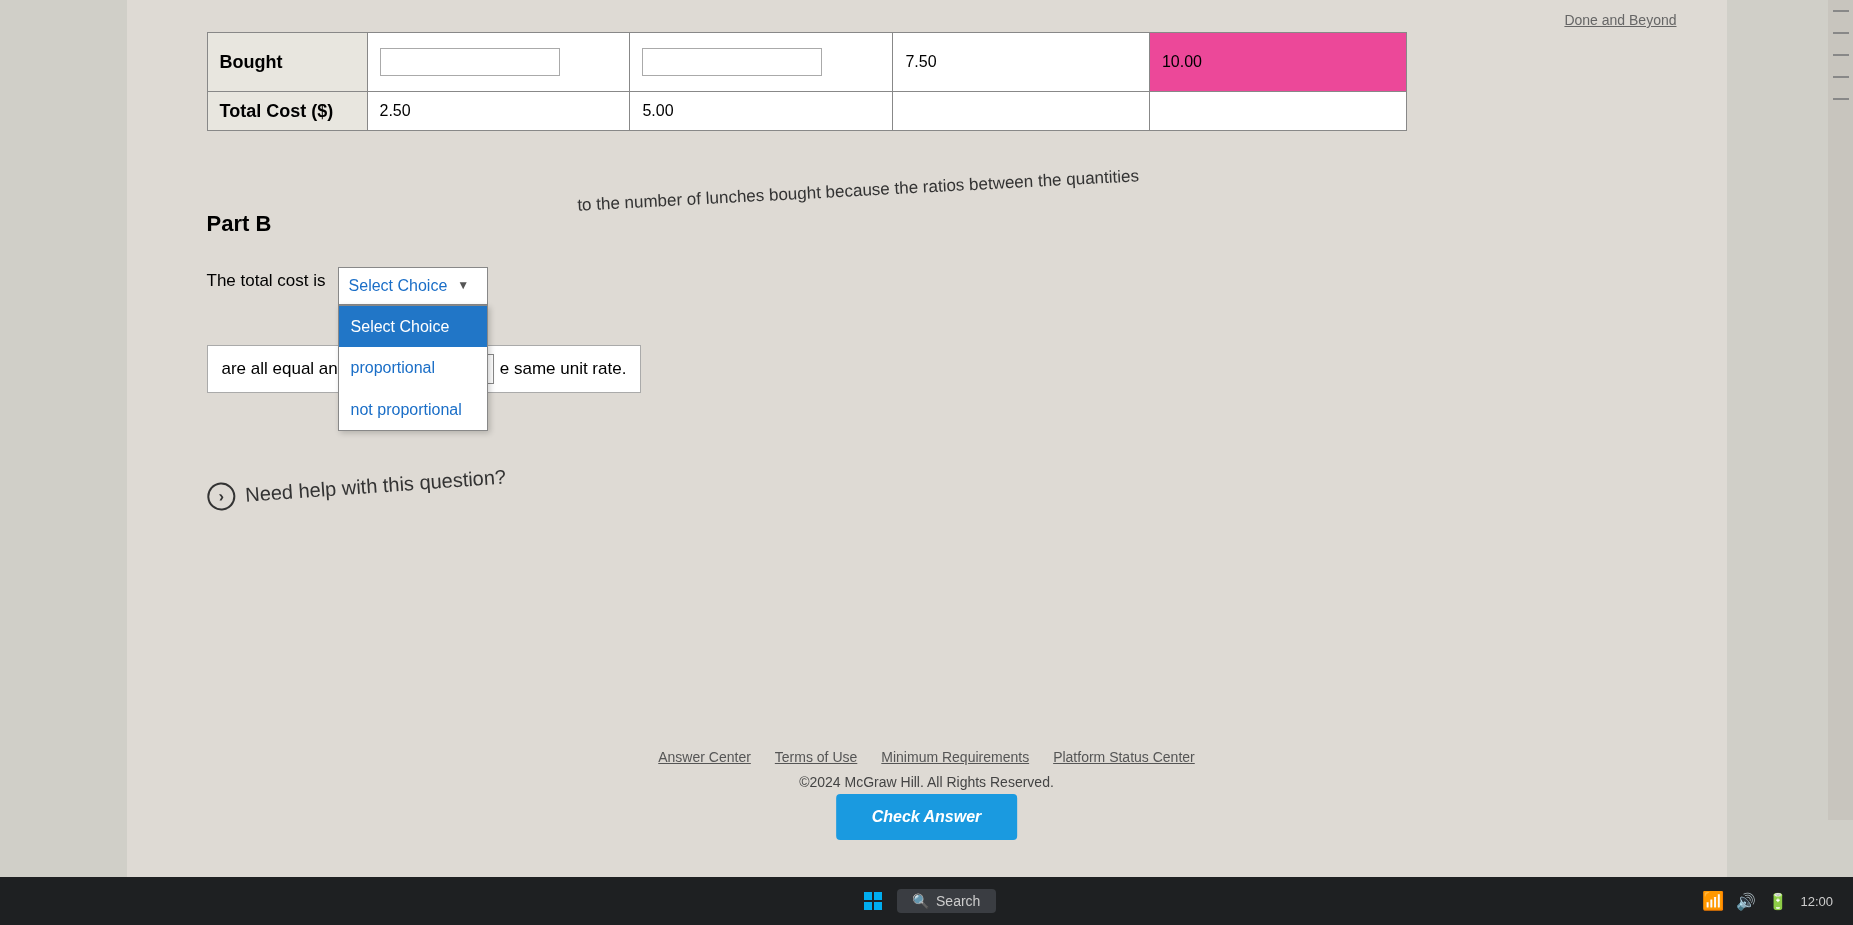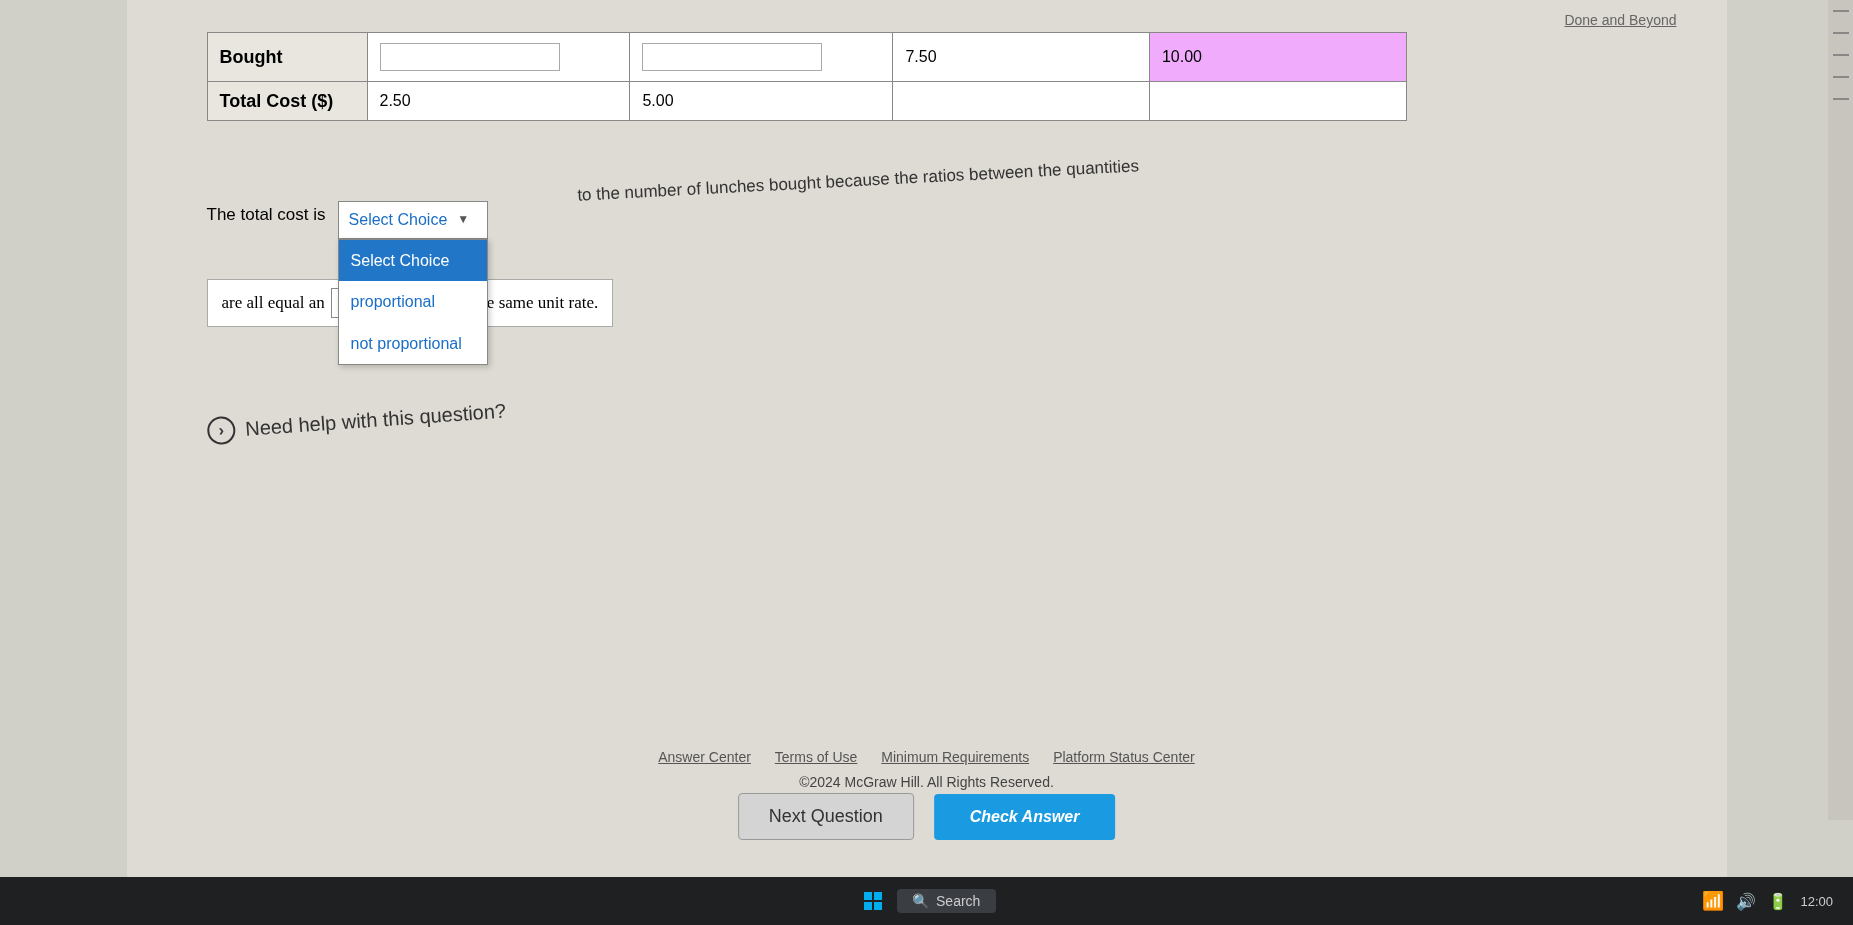--- a/index.html
+++ b/index.html
@@ -72,21 +72,20 @@
       gap: 6px;
     }
 
     .part-b-second-line {
       font-size: 18px;
       display: flex;
       align-items: center;
       gap: 6px;
       flex-wrap: wrap;
       margin-top: 10px;
-      font-family: Liberation Serif, serif;
     }
 
     
     .dropdown-wrapper {
       position: relative;
       display: inline-block;
     }
 
     
     .need-help {
@@ -277,21 +276,21 @@
         <td class="row-label">Bought</td>
         <td class="value-cell">
           <input type="text" value="" style="border: 1px solid rgb(170, 170, 170); width: 180px; padding: 4px 8px; font-size: 16px;">
         </td>
         <td class="value-cell">
           <input type="text" value="" style="border: 1px solid rgb(170, 170, 170); width: 180px; padding: 4px 8px; font-size: 16px;">
         </td>
         <td class="value-cell" style="background:#fff; padding:10px 12px;">
           <span>7.50</span>
         </td>
-        <td class="value-cell" style="background:#f0abfc; padding:10px 12px;">
+        <td class="value-cell" style="background:#ec4899; padding:20px 12px;">
           <span>10.00</span>
         </td>
       </tr>
       <tr>
         <td class="row-label">
           <span>Total Cost ($)</span>
         </td>
         <td class="value-cell" style="background:#fff; padding:10px 12px;">
           <span>2.50</span>
         </td>
@@ -302,20 +301,21 @@
         </td>
         <td class="value-cell" style="background:#fff; padding:10px 12px;">
         </td>
       </tr>
     </tbody>
       </table>
   </div>
 
   <div class="part-b-section" style="margin-top: 80px; position: relative;">
 
+    <div class="part-b-title">Part B</div>
 
     <div style="position:absolute; top:-30px; left:370px; font-size:17px; color:#333; transform:rotate(-3deg); white-space:nowrap;">
       <span>to the number of lunches bought because the ratios between the quantities</span>
     </div>
 
     <div class="part-b-text" style="margin-top: 30px; flex-wrap: nowrap; align-items: flex-start;">
       <span style="font-size:17px;">The total cost is</span>
 
       <div class="dropdown-wrapper" style="position:relative; display:inline-block; margin: 0 6px;">
         <div class="dropdown-trigger">
@@ -360,21 +360,20 @@
     <a style="color:#555; text-decoration:underline; cursor:pointer;">Terms of Use</a>
     <a style="color:#555; text-decoration:underline; cursor:pointer;">Minimum Requirements</a>
     <a style="color:#555; text-decoration:underline; cursor:pointer;">Platform Status Center</a>
   </div>
 
   <div style="position:absolute; bottom:90px; left:50%; transform:translateX(-50%); font-size:14px; color:#444; white-space:nowrap;">
     <span>©2024 McGraw Hill. All Rights Reserved.</span>
   </div>
 
   <div style="position:absolute; bottom:40px; left:50%; transform:translateX(-50%); display:flex; align-items:center; gap:20px;">
-    <button class="btn-next-question">Next Question</button>
     <button class="btn-check-answer">Check Answer</button>
   </div>
 
 </div>
 
 <div class="right-sidebar" style="position:fixed; right:0; top:0;">
   <div class="sidebar-line"></div>
   <div class="sidebar-line"></div>
   <div class="sidebar-line"></div>
   <div class="sidebar-line"></div>

